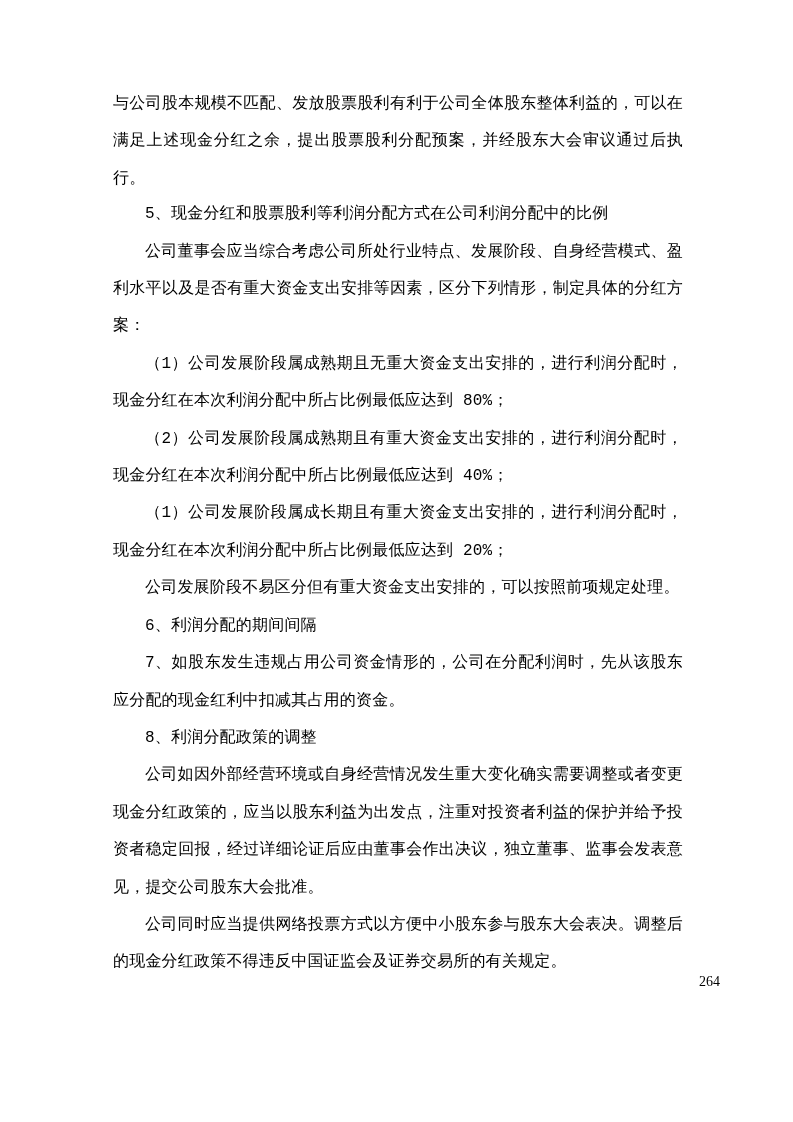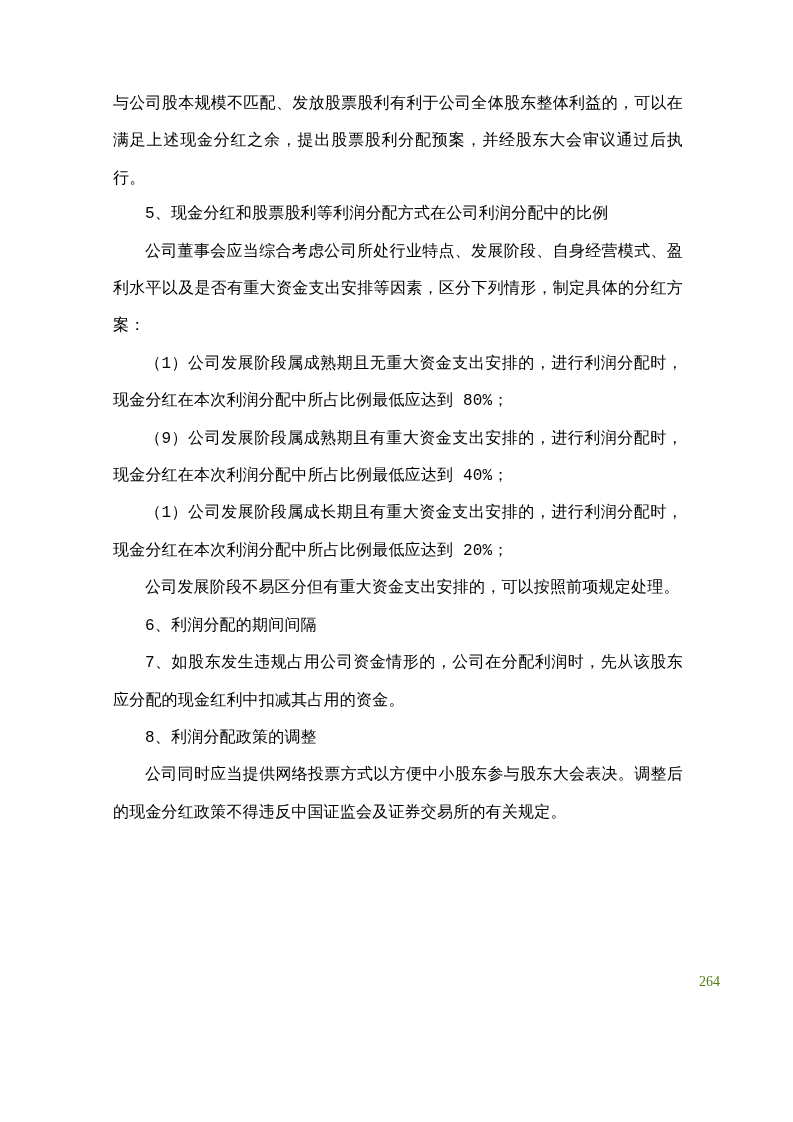--- a/index.html
+++ b/index.html
@@ -37,34 +37,35 @@
   .para.indent {
     text-indent: 2em;
     font-family: Liberation Mono, monospace;
   }
   .page-number {
     position: absolute;
     right: 113px;
     bottom: 60px;
     font-size: 14px;
     line-height: 14px;
-    color: #4d7c0f;
+    color: #000000;
   }
 </style>
 </head>
 <body>
 
 <div class="page">
   <div class="content">
       <p class="para">与公司股本规模不匹配、发放股票股利有利于公司全体股东整体利益的，可以在满足上述现金分红之余，提出股票股利分配预案，并经股东大会审议通过后执行。</p>
       <p class="para indent">5、现金分红和股票股利等利润分配方式在公司利润分配中的比例</p>
       <p class="para indent">公司董事会应当综合考虑公司所处行业特点、发展阶段、自身经营模式、盈利水平以及是否有重大资金支出安排等因素，区分下列情形，制定具体的分红方案：</p>
       <p class="para indent">（1）公司发展阶段属成熟期且无重大资金支出安排的，进行利润分配时，现金分红在本次利润分配中所占比例最低应达到 80%；</p>
-      <p class="para indent">（9）公司发展阶段属成熟期且有重大资金支出安排的，进行利润分配时，现金分红在本次利润分配中所占比例最低应达到 40%；</p>
+      <p class="para indent">（2）公司发展阶段属成熟期且有重大资金支出安排的，进行利润分配时，现金分红在本次利润分配中所占比例最低应达到 40%；</p>
       <p class="para indent">（1）公司发展阶段属成长期且有重大资金支出安排的，进行利润分配时，现金分红在本次利润分配中所占比例最低应达到 20%；</p>
       <p class="para indent">公司发展阶段不易区分但有重大资金支出安排的，可以按照前项规定处理。</p>
       <p class="para indent">6、利润分配的期间间隔</p>
       <p class="para indent">7、如股东发生违规占用公司资金情形的，公司在分配利润时，先从该股东应分配的现金红利中扣减其占用的资金。</p>
       <p class="para indent">8、利润分配政策的调整</p>
+      <p class="para indent">公司如因外部经营环境或自身经营情况发生重大变化确实需要调整或者变更现金分红政策的，应当以股东利益为出发点，注重对投资者利益的保护并给予投资者稳定回报，经过详细论证后应由董事会作出决议，独立董事、监事会发表意见，提交公司股东大会批准。</p>
       <p class="para indent">公司同时应当提供网络投票方式以方便中小股东参与股东大会表决。调整后的现金分红政策不得违反中国证监会及证券交易所的有关规定。</p>
     </div>
   <div class="page-number">264</div>
 </div>
 
 </body></html>

